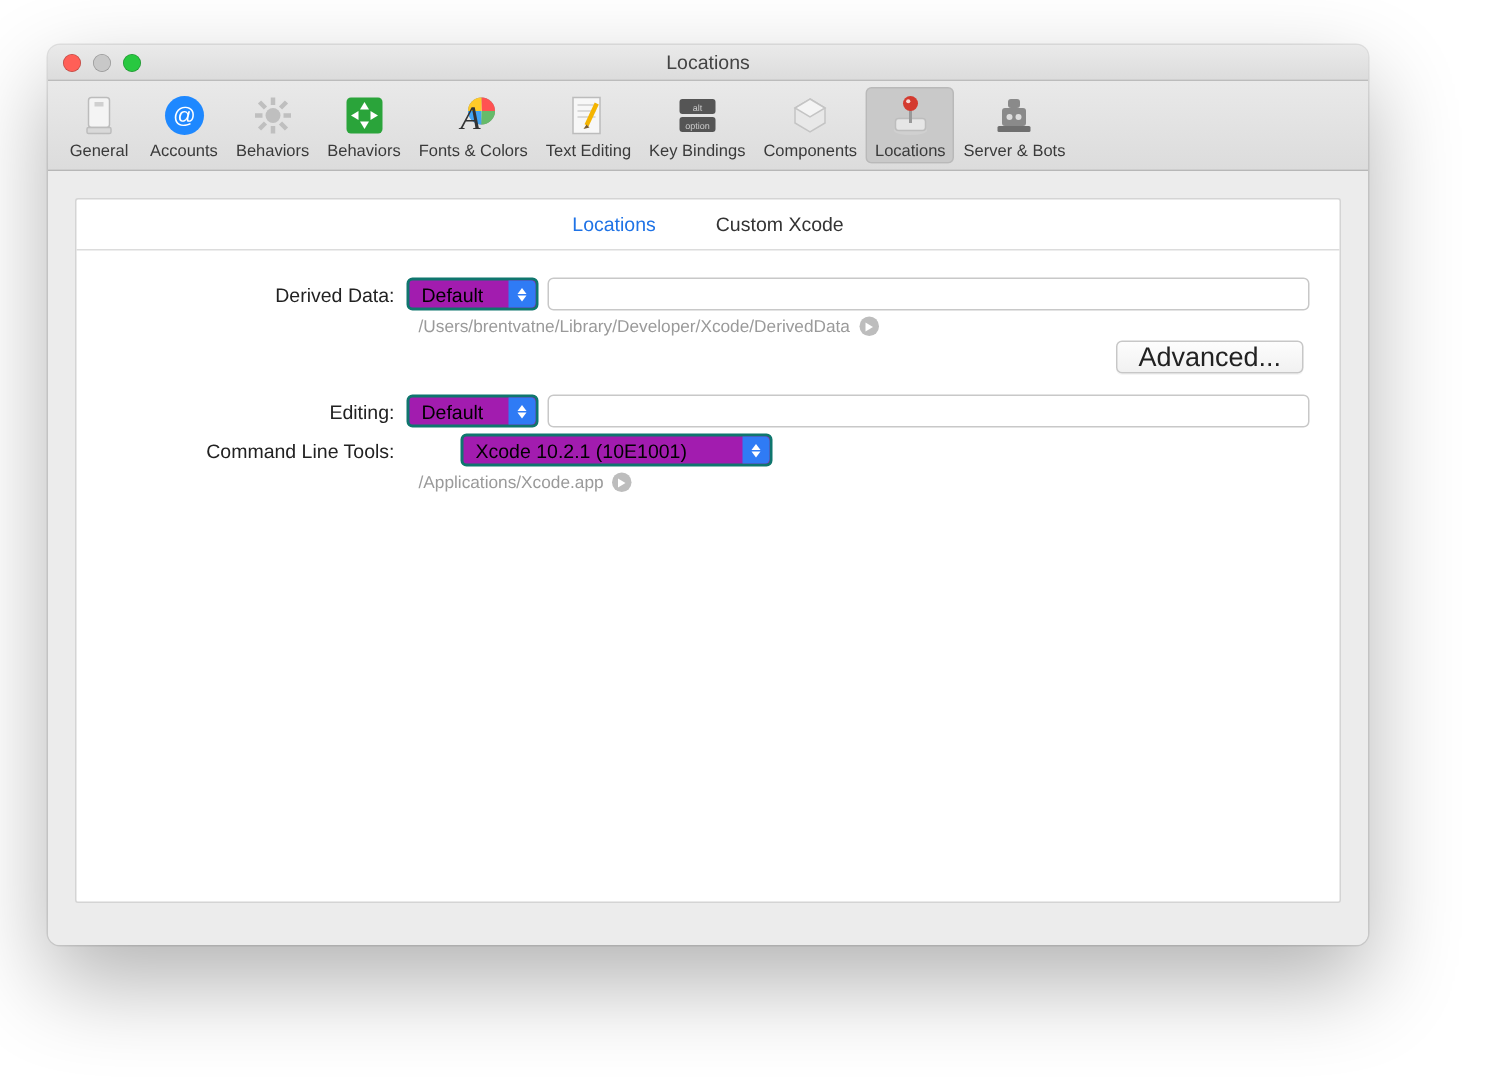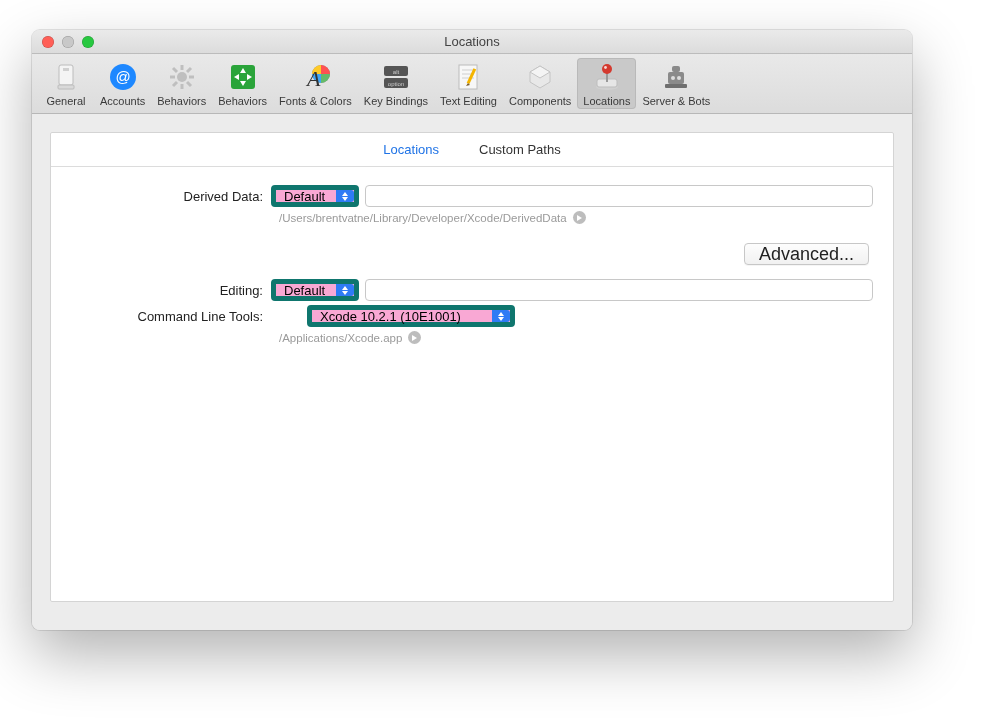--- a/index.html
+++ b/index.html
@@ -81,21 +81,21 @@
 
   .form { padding: 18px 20px 8px 20px; }
   .row { display: flex; align-items: center; margin-bottom: 4px; }
   .row-label {
     width: 200px; text-align: right; padding-right: 8px;
     font-size: 13px; color: #222;
   }
   .row-controls { flex: 1; display: flex; align-items: center; gap: 6px; }
 
   .select.small { width: 88px; }
-  .select { position: relative; height: 22px; border: 5px solid #0f766e; border-radius: 4px; background: #f9a8d4; font-size: 13px; display: flex; align-items: center; padding-left: 8px; padding-right: 22px; }
+  .select { position: relative; height: 22px; border: 2px solid #0f766e; border-radius: 4px; background: #a21caf; font-size: 13px; display: flex; align-items: center; padding-left: 8px; padding-right: 22px; }
   .select .arrow {
     position: absolute; right: 0; top: 0; bottom: 0; width: 18px;
     background: #2f7bf5; border-radius: 0 3px 3px 0;
     display: flex; flex-direction: column; align-items: center; justify-content: center; gap: 1px;
   }
   .select .arrow::before, .select .arrow::after {
     content: ""; width: 0; height: 0; border-left: 3px solid transparent; border-right: 3px solid transparent;
   }
   .select .arrow::before { border-bottom: 4px solid #fff; }
   .select .arrow::after  { border-top: 4px solid #fff; }
@@ -104,21 +104,21 @@
 
   .path-input {
     flex: 1; height: 22px; border: 1px solid #c8c8c8; border-radius: 4px; background: #fff;
   }
 
   .path-line {
     display: flex; align-items: center; gap: 6px;
     font-size: 11.5px; color: #9a9a9a;
     padding-left: 208px; margin-top: 4px; margin-bottom: 18px;
   }
-  .path-line.tight { margin-bottom: 21px; }
+  .path-line.tight { margin-bottom: 5px; }
   .reveal-icon {
     width: 13px; height: 13px; border-radius: 50%; background: #bdbdbd; position: relative;
   }
   .reveal-icon::after {
     content: ""; position: absolute; left: 4px; top: 3.5px;
     width: 0; height: 0; border-top: 3px solid transparent; border-bottom: 3px solid transparent; border-left: 5px solid #fff;
   }
 
   .adv-row { display:flex; justify-content: flex-end; padding-right: 4px; margin-top: -2px; margin-bottom: 14px;}
   .button {
@@ -218,44 +218,44 @@
             <path d="M13 12 a9 9 0 0 0 9 9 l0 -9 z" fill="#42a5f5"></path>
             <path d="M31 12 a9 9 0 0 1 -9 9 l0 -9 z" fill="#66bb6a"></path>
             <text x="8" y="24" font-size="22" font-style="italic" font-family="Georgia,serif" fill="#333">A</text>
           </svg>
         </div>
         <span class="tb-label">Fonts &amp; Colors</span>
       </div>
 
       <div class="tb-item">
         <div class="tb-icon">
-          <svg width="32" height="30">
-              <rect x="4" y="4" width="24" height="10" rx="2" fill="#555"></rect>
-              <text x="16" y="12" font-size="6" fill="#ccc" text-anchor="middle">alt</text>
-              <rect x="4" y="16" width="24" height="10" rx="2" fill="#555"></rect>
-              <text x="16" y="24" font-size="6" fill="#ccc" text-anchor="middle">option</text>
-            </svg>
-        </div>
-        <span class="tb-label">Key Bindings</span>
-      </div>
-
-      <div class="tb-item">
-        <div class="tb-icon">
           <svg width="30" height="30">
               <rect x="5" y="3" width="18" height="24" fill="#f7f7f7" stroke="#bcbcbc"></rect>
               <line x1="8" y1="8" x2="20" y2="8" stroke="#cfcfcf"></line>
               <line x1="8" y1="12" x2="20" y2="12" stroke="#cfcfcf"></line>
               <line x1="8" y1="16" x2="20" y2="16" stroke="#cfcfcf"></line>
               <rect x="16" y="6" width="3" height="16" transform="rotate(25 17 14)" fill="#f4b400"></rect>
               <polygon points="12,24 14,21 16,23" fill="#7a5c2e"></polygon>
             </svg>
         </div>
         <span class="tb-label">Text Editing</span>
       </div>
 
+      <div class="tb-item">
+        <div class="tb-icon">
+          <svg width="32" height="30">
+              <rect x="4" y="4" width="24" height="10" rx="2" fill="#555"></rect>
+              <text x="16" y="12" font-size="6" fill="#ccc" text-anchor="middle">alt</text>
+              <rect x="4" y="16" width="24" height="10" rx="2" fill="#555"></rect>
+              <text x="16" y="24" font-size="6" fill="#ccc" text-anchor="middle">option</text>
+            </svg>
+        </div>
+        <span class="tb-label">Key Bindings</span>
+      </div>
+
 
       <div class="tb-item">
         <div class="tb-icon">
           <svg width="30" height="30">
               <path d="M15 4 L25 10 L25 20 L15 26 L5 20 L5 10 Z" fill="#e8e8e8" stroke="#c4c4c4"></path>
               <path d="M15 4 L25 10 L15 16 L5 10 Z" fill="#f4f4f4" stroke="#c4c4c4"></path>
             </svg>
         </div>
         <span class="tb-label">Components</span>
       </div>
@@ -286,21 +286,21 @@
         <span class="tb-label">Server &amp; Bots</span>
       </div>
 
     </div>
 
     <div class="content-wrap">
       <div class="panel">
 
         <div class="subtabs">
           <div class="subtab active">Locations</div>
-          <div class="subtab">Custom Paths</div>
+          <div class="subtab">Custom Xcode</div>
         </div>
 
         <div class="form">
 
           <div class="row">
             <div class="row-label">Derived Data:</div>
             <div class="row-controls">
               <div class="select small">
                 <span>Default</span>
                 <span class="arrow"></span>

